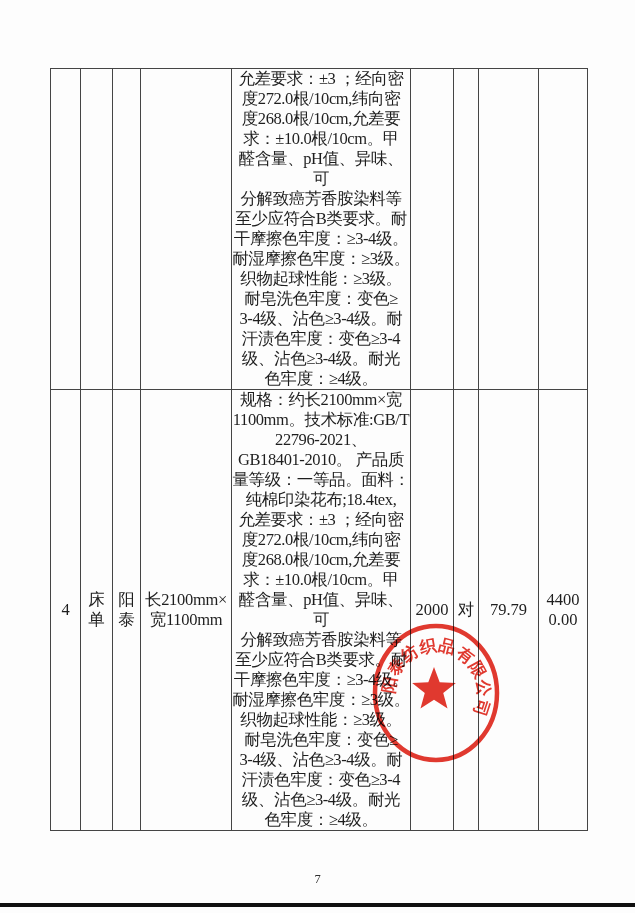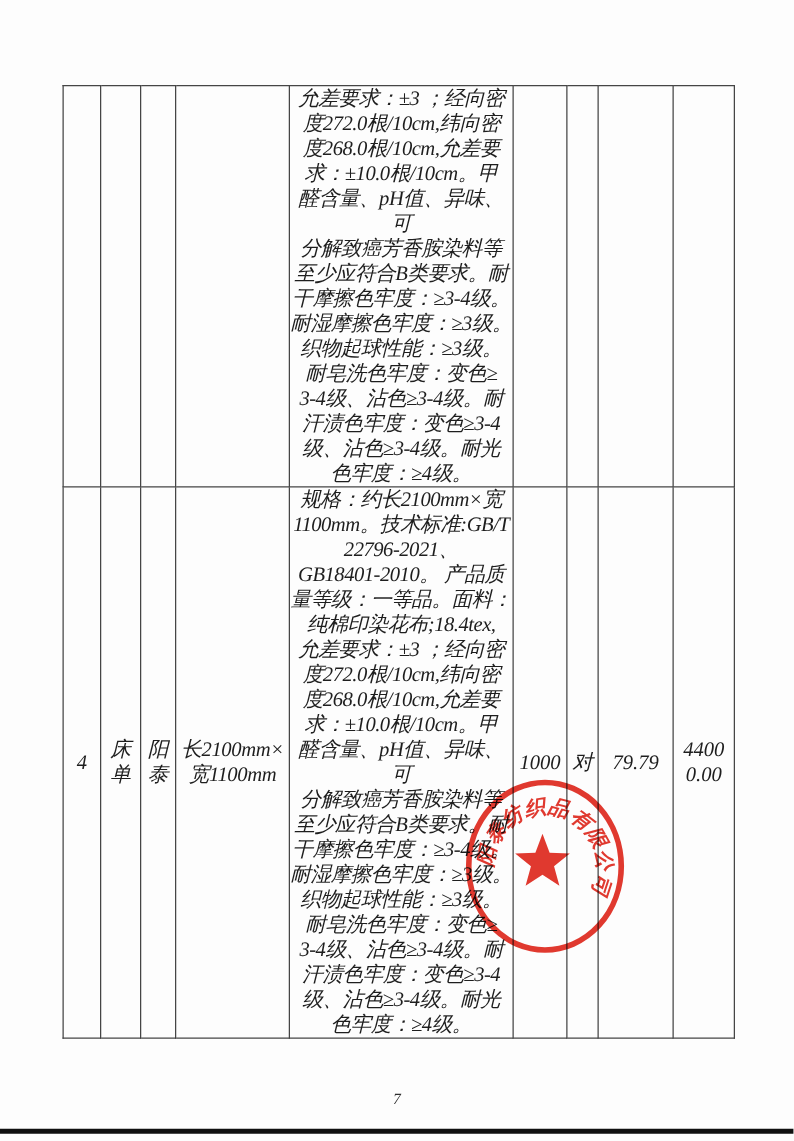--- a/index.html
+++ b/index.html
@@ -2,21 +2,21 @@
 <html><head>
 <meta charset="utf-8">
 <style>
   html,body { margin:0; padding:0; }
   body {
     width:635px; height:913px;
     background:#fdfdfd;
     font-family:"Liberation Serif","DejaVu Serif",serif;
     color:#1e1e1e;
   }
-  .page { position:relative; width:635px; height:913px; overflow:hidden; background:#fdfdfd;font-style:italic; }
+  .page { position:relative; width:635px; height:913px; overflow:hidden; background:#fdfdfd; }
 
   table.items {
     position:absolute; left:50px; top:68px;
     width:537px;
     border-collapse:collapse; table-layout:fixed;
   }
   table.items td {
     border:1.8px solid #454545;
     padding:0;
     font-size:16.5px; line-height:20px;
@@ -149,21 +149,21 @@
 至少应符合B类要求。耐
 干摩擦色牢度：≥3-4级。
 耐湿摩擦色牢度：≥3级。
 织物起球性能：≥3级。
 耐皂洗色牢度：变色≥
 3-4级、沾色≥3-4级。耐
 汗渍色牢度：变色≥3-4
 级、沾色≥3-4级。耐光
 色牢度：≥4级。</div>
           </td>
-        <td>1000</td>
+        <td>2000</td>
         <td>对</td>
         <td>79.79</td>
         <td class="cell-total">
             <div class="pre-lines">4400
 0.00</div>
           </td>
       </tr>
     </tbody>
   </table>
 

